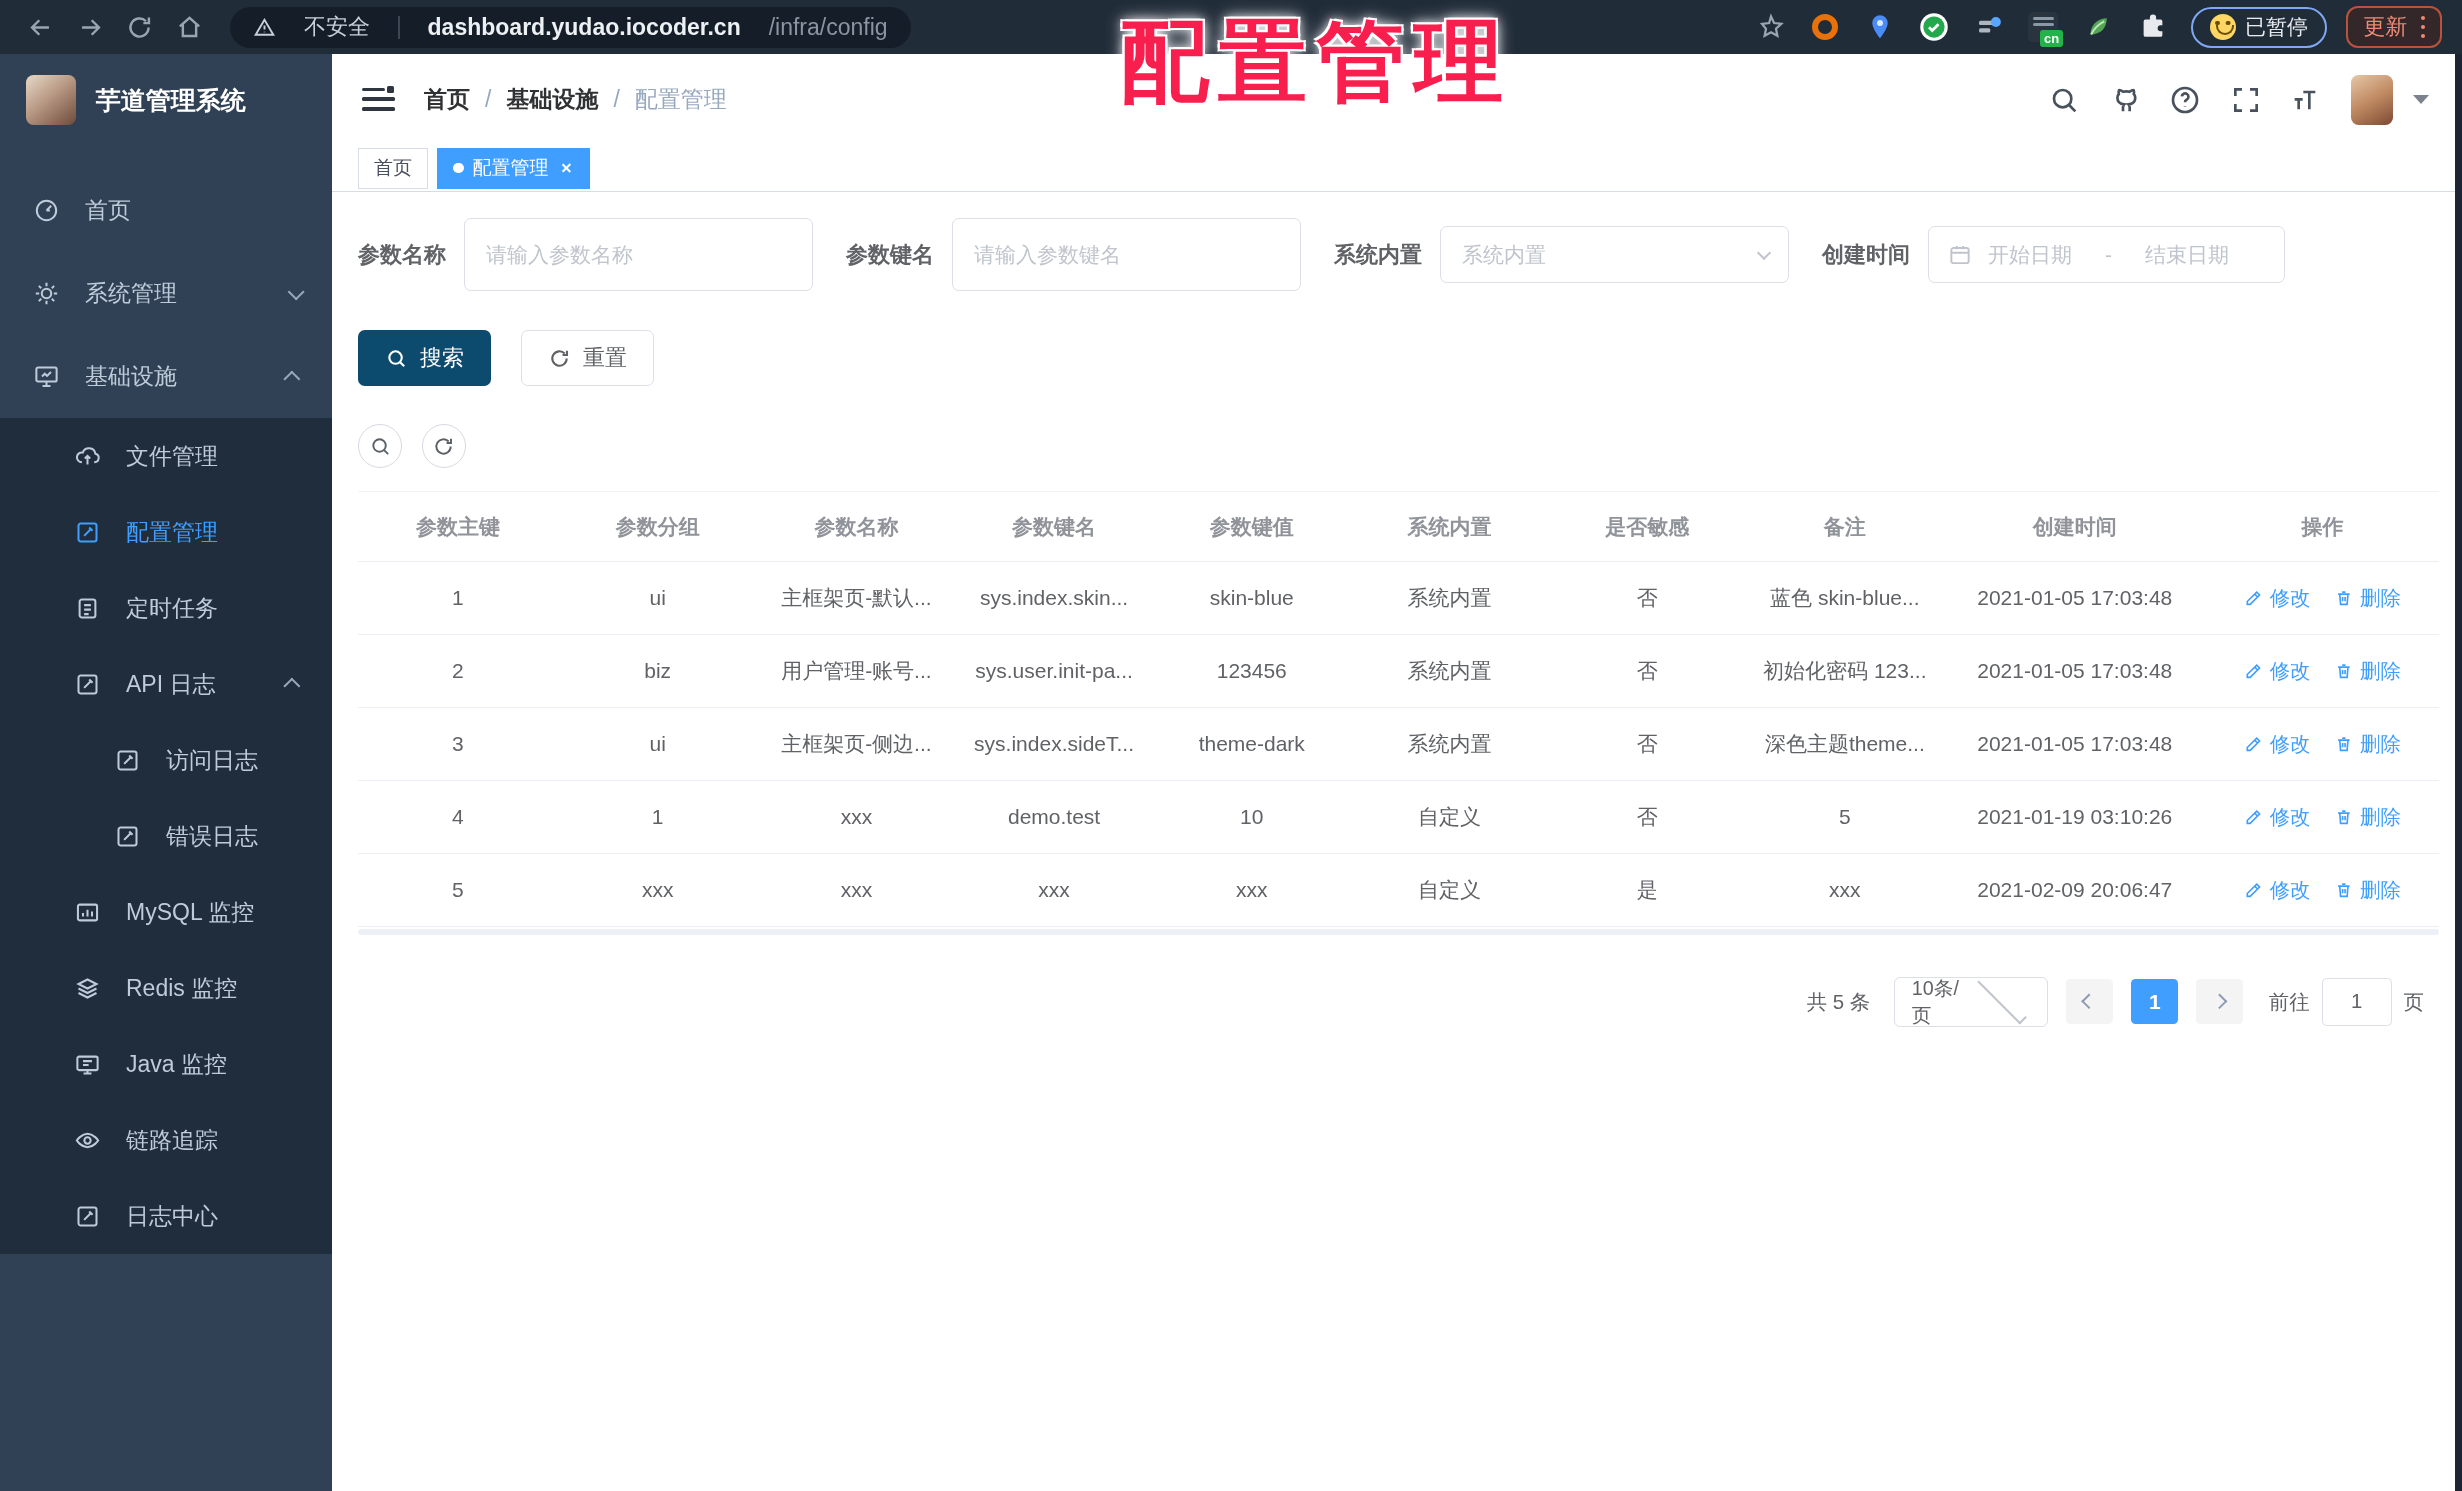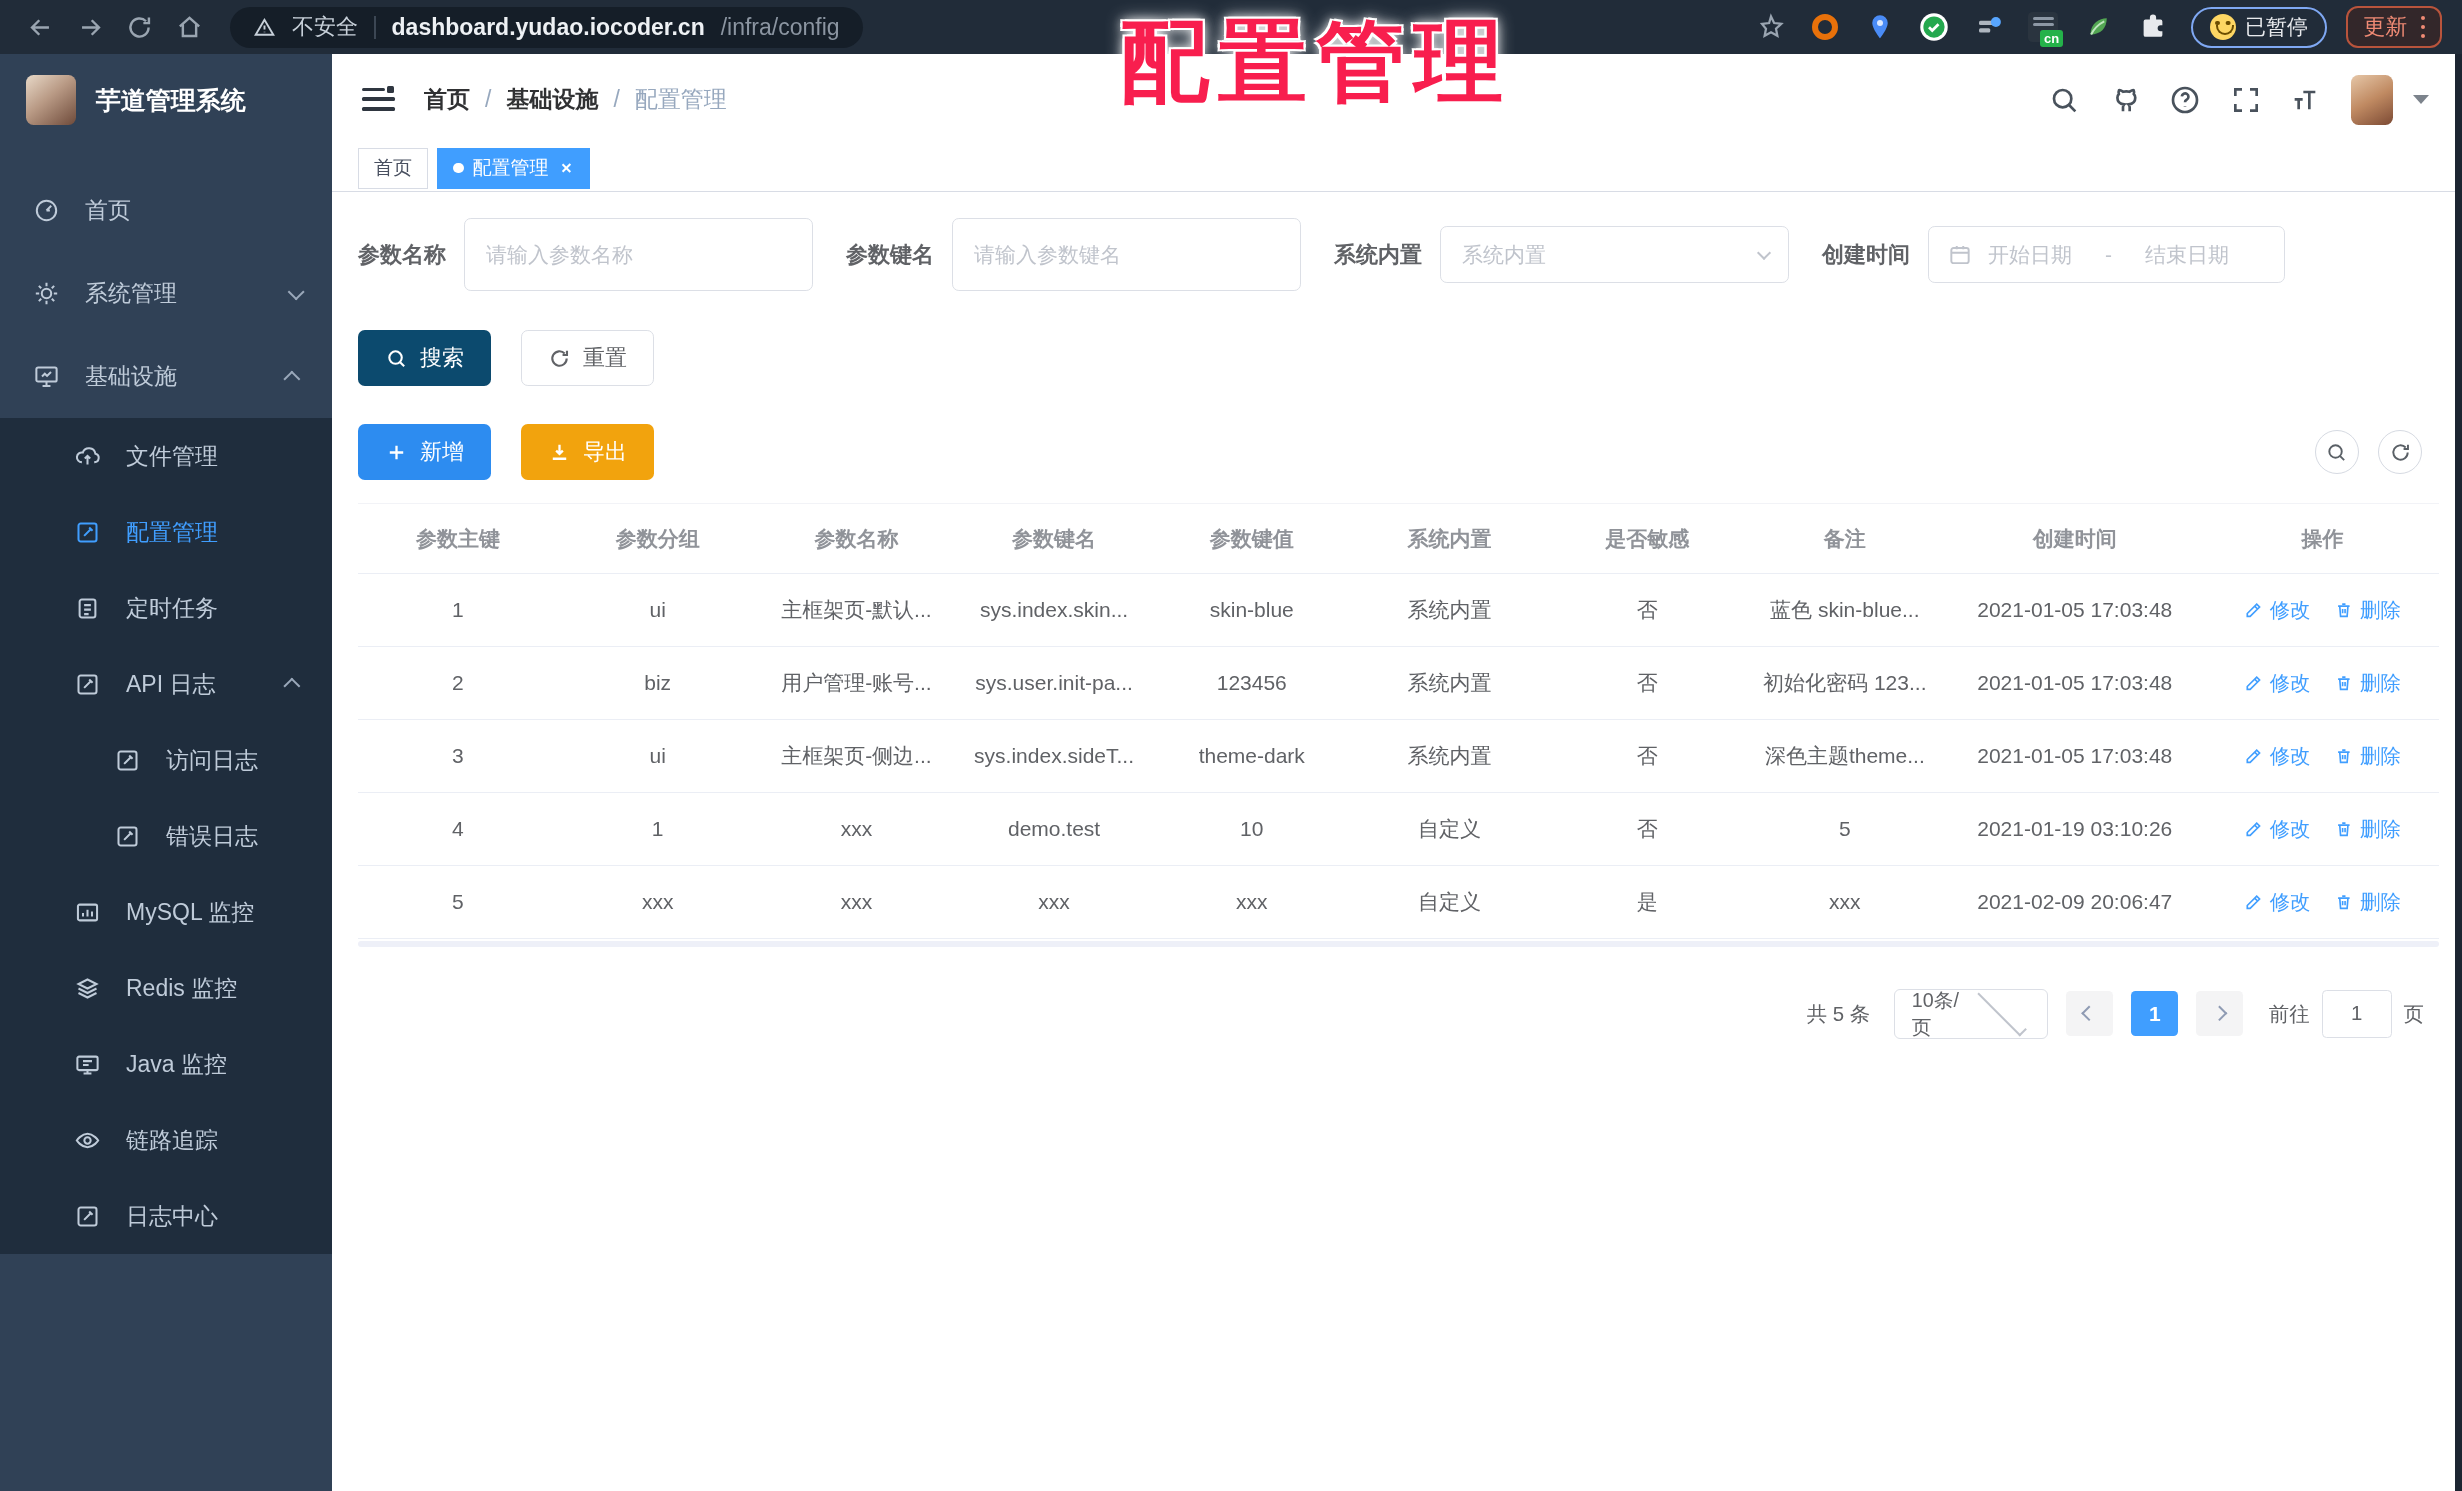--- a/index.html
+++ b/index.html
@@ -4,21 +4,21 @@
 <style>
   * { box-sizing: border-box; }
   html,body { margin:0; padding:0; }
   body { font-family:"Liberation Sans","DejaVu Sans",sans-serif; }
   .screen { position:relative; width:2462px; height:1491px; background:#fff; overflow:hidden; }
 
   
   .browser-bar { height:54px; background:#212c39; display:flex; align-items:center; padding:0 19.7px; gap:7.6px; }
   .bnav { width:42px; height:42px; display:flex; align-items:center; justify-content:center; color:#9aa5b1; flex:0 0 auto; }
   .bnav svg { width:29px; height:29px; }
-  .url-pill { margin-left:12px; height:41px; background:#151e28; border-radius:20.4px; display:flex; align-items:center; padding:0 23px; gap:16px; flex:0 0 auto; }
+  .url-pill { margin-left:12px; height:41px; background:#151e28; border-radius:20.4px; display:flex; align-items:center; padding:0 23px; gap:28px; flex:0 0 auto; }
   .url-warn { color:#c7d0d9; display:flex; align-items:center; }
   .url-warn svg { width:23px; height:23px; }
   .url-sec { color:#c7d0d9; font-size:22px; }
   .url-div { width:1.5px; height:23px; background:#3c4754; }
   .url-host { color:#eef1f4; font-size:23px; font-weight:700; }
   .url-path { color:#8b95a1; font-size:23px; }
   .b-spacer { flex:1; }
   .ext { width:35px; height:35px; display:flex; align-items:center; justify-content:center; margin:0 6px; flex:0 0 auto; }
   .ext svg { width:30px; height:30px; }
   .donut { width:26px; height:26px; border:6.8px solid #e8710a; border-radius:50%; }
@@ -476,34 +476,20 @@
           <div class="btn btn-reset">
             <svg viewBox="0 0 24 24" fill="none" stroke="currentColor" stroke-width="2.2">
                 <path d="M19.5 12a7.5 7.5 0 1 1-2.1-5.2"></path>
                 <path d="M19.8 3.8v4.6h-4.6"></path>
               </svg>
             <span>重置</span>
           </div>
         </div>
 
         <div class="btn-row second">
-          <div class="btn-group">
-            <div class="btn btn-add">
-              <svg viewBox="0 0 24 24" fill="none" stroke="currentColor" stroke-width="2.4">
-                  <path d="M12 5v14M5 12h14"></path>
-                </svg>
-              <span>新增</span>
-            </div>
-            <div class="btn btn-export">
-              <svg viewBox="0 0 24 24" fill="none" stroke="currentColor" stroke-width="2.4">
-                  <path d="M12 4v9M8.5 10L12 13.5 15.5 10M5 18.5h14"></path>
-                </svg>
-              <span>导出</span>
-            </div>
-          </div>
           <div class="circle-group">
             <div class="cbtn">
               <svg viewBox="0 0 24 24" fill="none" stroke="currentColor" stroke-width="2">
                   <circle cx="11" cy="11" r="6.5"></circle>
                   <path d="M15.8 15.8L20 20"></path>
                 </svg>
             </div>
             <div class="cbtn">
               <svg viewBox="0 0 24 24" fill="none" stroke="currentColor" stroke-width="2">
                   <path d="M19.5 12a7.5 7.5 0 1 1-2.1-5.2"></path>

